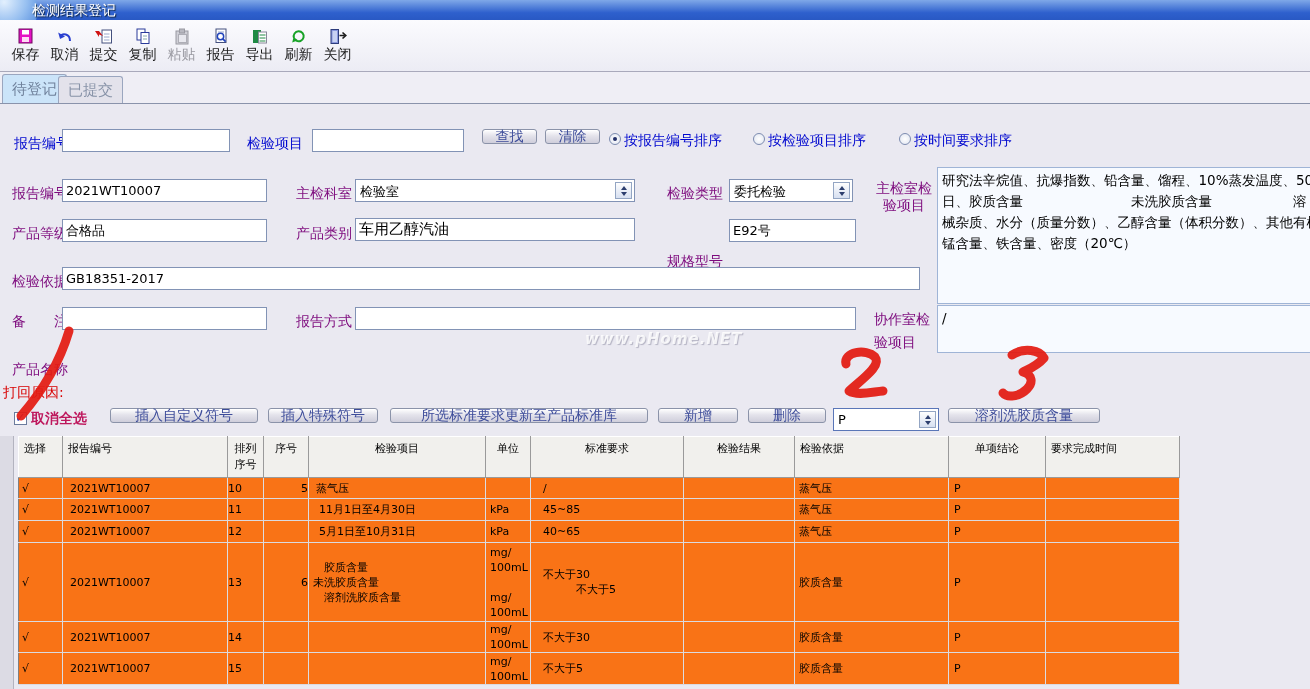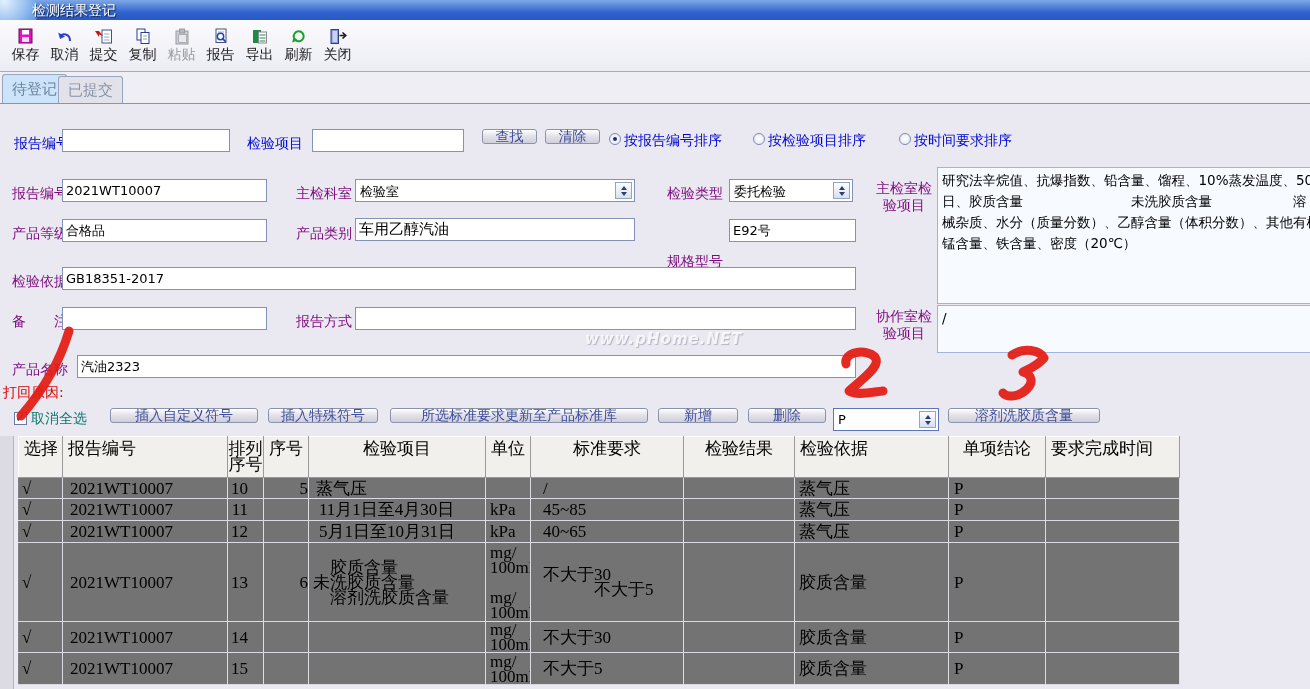--- a/index.html
+++ b/index.html
@@ -57,31 +57,31 @@
 
   .checkbox { position:absolute; width:13px; height:13px; border:1px solid #6b7b9d; background:#fff; }
   .checkbox.checked::after { content:"✓"; position:absolute; left:0px; top:-3px; color:#2045c8; font-size:13px; font-weight:bold; }
 
   .redlabel { position:absolute; color:#d80000; font-size:14px; }
   .watermark { position:absolute; left:585px; top:330px; font-size:15px; font-weight:bold; font-style:italic;
     color:rgba(255,255,255,.82); text-shadow:1px 1px 1px #b5b4c4; letter-spacing:1px; }
 
   
   .grid { position:absolute; left:18px; top:436px; width:1161px; border-left:1px solid #7f7f7f; border-top:1px solid #7f7f7f;
-    border-collapse:collapse; table-layout:fixed; background:#737373; font-size:17px; color:#000;font-family:Liberation Serif, serif; }
+    border-collapse:collapse; table-layout:fixed; background:#f97316; font-size:11px; color:#000; }
   .grid th { height:41px; background:#f1f0ed; border-top:1px solid #fff; border-left:1px solid #fff;
     border-right:1px solid #9a9a9a; border-bottom:1px solid #9a9a9a; font-weight:normal;
     white-space:pre-line; line-height:16px; vertical-align:top; padding-top:4px; text-align:center; }
   .grid td { border-right:1px solid #dcdce2; border-bottom:1px solid #dadae0; vertical-align:middle;
     white-space:pre-line; line-height:15px; overflow:hidden; }
   .grid tr.r1 td { height:21px; } .grid tr.r2 td { height:22px; } .grid tr.r3 td { height:22px; }
   .grid tr.r4 td { height:79px; } .grid tr.r5 td { height:31px; } .grid tr.r6 td { height:32px; }
   td.c-check { padding-left:3px; font-style:italic; }
   td.c-rep { padding-left:7px; }
-  td.c-ord { text-align:right; padding-right:15px; }
+  td.c-ord { text-align:left; padding-right:4px; }
   td.c-seq { text-align:right; }
   td.c-item { padding-left:7px; }
   td.c-unit { padding-left:4px; }
   td.c-req { padding-left:12px; }
   td.c-basis { padding-left:4px; }
   td.c-conc { padding-left:5px; }
   th.h-left { text-align:left; padding-left:5px; }
   .leftstrip { position:absolute; left:0; top:436px; width:14px; height:253px; background:#dcdbe4; border-right:1px solid #b3b3bf; }
 
   .marks { position:absolute; left:0; top:0; width:1310px; height:689px; pointer-events:none; z-index:50; }
@@ -242,37 +242,36 @@
 锰含量、铁含量、密度（20℃）</div>
 
   <label class="purple" style="left:12px; top:121px;">产品等级</label>
   <input class="txt" style="left: 62px; top: 115px; width: 205px;" value="合格品">
   <label class="purple" style="left:296px; top:121px;">产品类别</label>
   <input class="txt" style="left: 355px; top: 114px; width: 280px; font-size: 15px;" value="车用乙醇汽油">
   <label class="purple" style="left:667px; top:121px;margin-top:28px;">规格型号</label>
   <input class="txt" style="left: 729px; top: 115px; width: 127px;" value="E92号">
 
   <label class="purple" style="left:12px; top:169px;">检验依据</label>
-  <input class="txt" style="left: 62px; top: 163px; width: 794px;" value="GB18351-2017">
+  <input class="txt" style="left: 62px; top: 163px; width: 858px;" value="GB18351-2017">
 
   <label class="purple" style="left:12px; top:209px; white-space:pre;">备　　注</label>
   <input class="txt" style="left: 62px; top: 203px; width: 205px;" value="">
   <label class="purple" style="left:296px; top:209px;text-align:center;">报告方式</label>
   <input class="txt" style="left: 355px; top: 203px; width: 501px;" value="">
-  <label class="purple" style="left:874px; top:204px; width:60px; text-align:center; white-space:pre-line; line-height:17px;">协作室检
+  <label class="purple" style="left:874px; top:204px; width:60px; text-align:left; white-space:pre-line; line-height:23px;">协作室检
 验项目</label>
   <div class="area" style="left:937px; top:201px; width:545px; height:48px;">/</div>
 
   <label class="purple" style="left:12px; top:257px;">产品名称</label>
-  <input class="txt" style="left: 77px; top: 251px; width: 779px;" value="汽油2323">
 
   <div class="redlabel" style="left:3px; top:280px;">打回原因:</div>
 
   <span class="checkbox checked" style="left:14px; top:308px;"></span>
-  <label style="position:absolute; left:31px; top:306px; color:#0f766e;">取消全选</label>
+  <label style="position:absolute; left:31px; top:306px; color:#be185d;font-weight:bold;">取消全选</label>
   <div class="btn" style="left:110px; top:304px; width:148px;">插入自定义符号</div>
   <div class="btn" style="left:268px; top:304px; width:110px;">插入特殊符号</div>
   <div class="btn" style="left:390px; top:304px; width:258px;">所选标准要求更新至产品标准库</div>
   <div class="btn" style="left:658px; top:304px; width:80px;">新增</div>
   <div class="btn" style="left:748px; top:304px; width:78px;">删除</div>
   <div class="ddl" style="left:833px; top:304px; width:106px; border-color:#5a76b8;">
     <span>P</span>
     <span class="spin">
         <span class="u"></span>
         <span class="d"></span>

